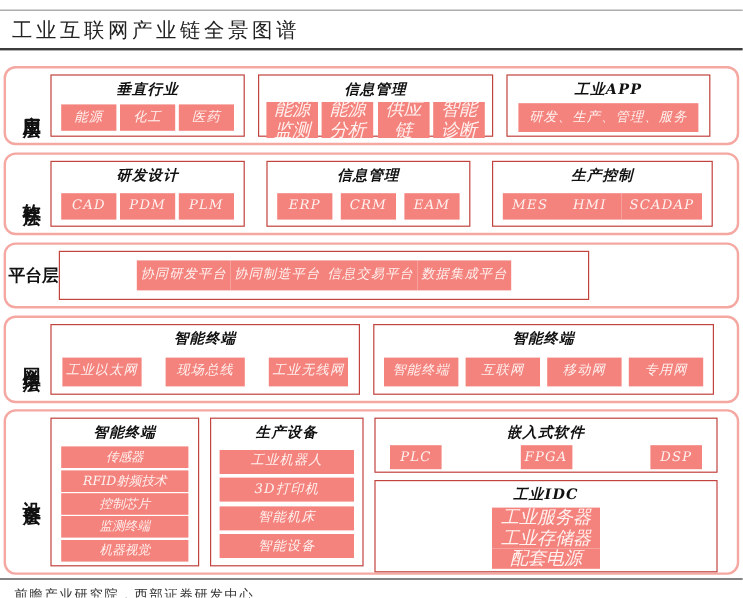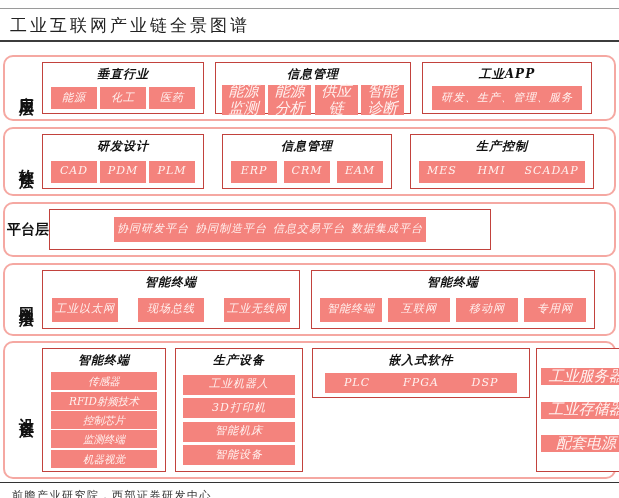--- a/index.html
+++ b/index.html
@@ -20,25 +20,25 @@
   .layer-label.horiz{writing-mode:horizontal-tb;letter-spacing:0;white-space:nowrap;flex-basis:42px;font-size:14px;justify-content:flex-start;margin-left:-3px;overflow:visible;}
   .layer-content{flex:1;display:flex;align-items:stretch;font-style:italic;}
   .L1 .layer-content{gap:11px;} .L2 .layer-content{gap:18px;} .L4 .layer-content{gap:11px;} .L5 .layer-content{gap:9px;}
   .group{border:1px solid var(--group-border);display:flex;flex-direction:column;padding:2px 4px;background:#fff;}
   .group-title{text-align:center;font-weight:bold;font-size:12px;letter-spacing:1px;padding:1px 0 2px;color:#111;}
   .items{flex:1;display:flex;align-items:center;justify-content:space-between;}
   .items.col{flex-direction:column;justify-content:space-evenly;align-items:center;}
   .item{background:var(--item-fill);color:var(--item-text);display:flex;align-items:center;justify-content:center;text-align:center;font-size:11px;line-height:1.15;letter-spacing:1px;}
   .gw162{width:162px;} .gw170{width:170px;} .gw178{width:170px;} .gw184{width:184px;} .gw196{width:196px;}
   .gw442{width:442px;align-items:center;} .gw258{width:258px;} .gw284{width:284px;} .gw124{width:124px;} .gw128{width:128px;}
-  .rcol{display:flex;flex-direction:row;width:286px;gap:6px;}
+  .rcol{display:flex;flex-direction:column;width:286px;gap:6px;}
   .g-embed{height:50px;}
   .g-idc{flex:1;}
   .pad2{padding:0 2px;} .pad4{padding:0 4px;} .pad5{padding:0 5px;} .pad8{padding:0 8px;} .pad10{padding:0 10px;}
-  .w43{width:43px;} .w46{width:46px;} .w48{width:48px;} .w56{width:56px;} .w62{width:62px;} .w64{width:64px;}
+  .w43{width:43px;} .w46{width:46px;} .w48{width:48px;} .w56{width:56px;} .w62{width:62px;} .w64{width:43px;}
   .w66{width:66px;} .w70{width:70px;} .w78{width:78px;} .w90{width:90px;} .w106{width:106px;} .w112{width:112px;} .wfull{width:100%;}
   .h17{height:17px;} .h18{height:18px;} .h20{height:20px;} .h22{height:22px;} .h24{height:24px;} .h25{height:25px;} .h30{height:30px;}
   .f10{font-size:15px;letter-spacing:0;} .f105{font-size:10.5px;letter-spacing:0;}
   .footer-rule{position:absolute;top:482px;left:0;width:619px;border-top:1px solid #333;}
   .footer{position:absolute;top:488px;left:12px;font-size:11px;letter-spacing:1.5px;color:#333;white-space:nowrap;}
 </style>
 </head>
 <body>
 
 <div class="page">
@@ -169,20 +169,21 @@
         <div class="rcol">
           <div class="group g-embed">
             <div class="group-title">嵌入式软件</div>
             <div class="items pad8">
               <div class="item w64 h20">PLC</div>
               <div class="item w64 h20">FPGA</div>
               <div class="item w64 h20">DSP</div>
             </div>
           </div>
           <div class="group g-idc">
+            <div class="group-title">工业IDC</div>
             <div class="items col">
               <div class="item w90 h17 f10">工业服务器</div>
               <div class="item w90 h17 f10">工业存储器</div>
               <div class="item w90 h17 f10">配套电源</div>
             </div>
           </div>
         </div>
       </div>
     </div>
 

